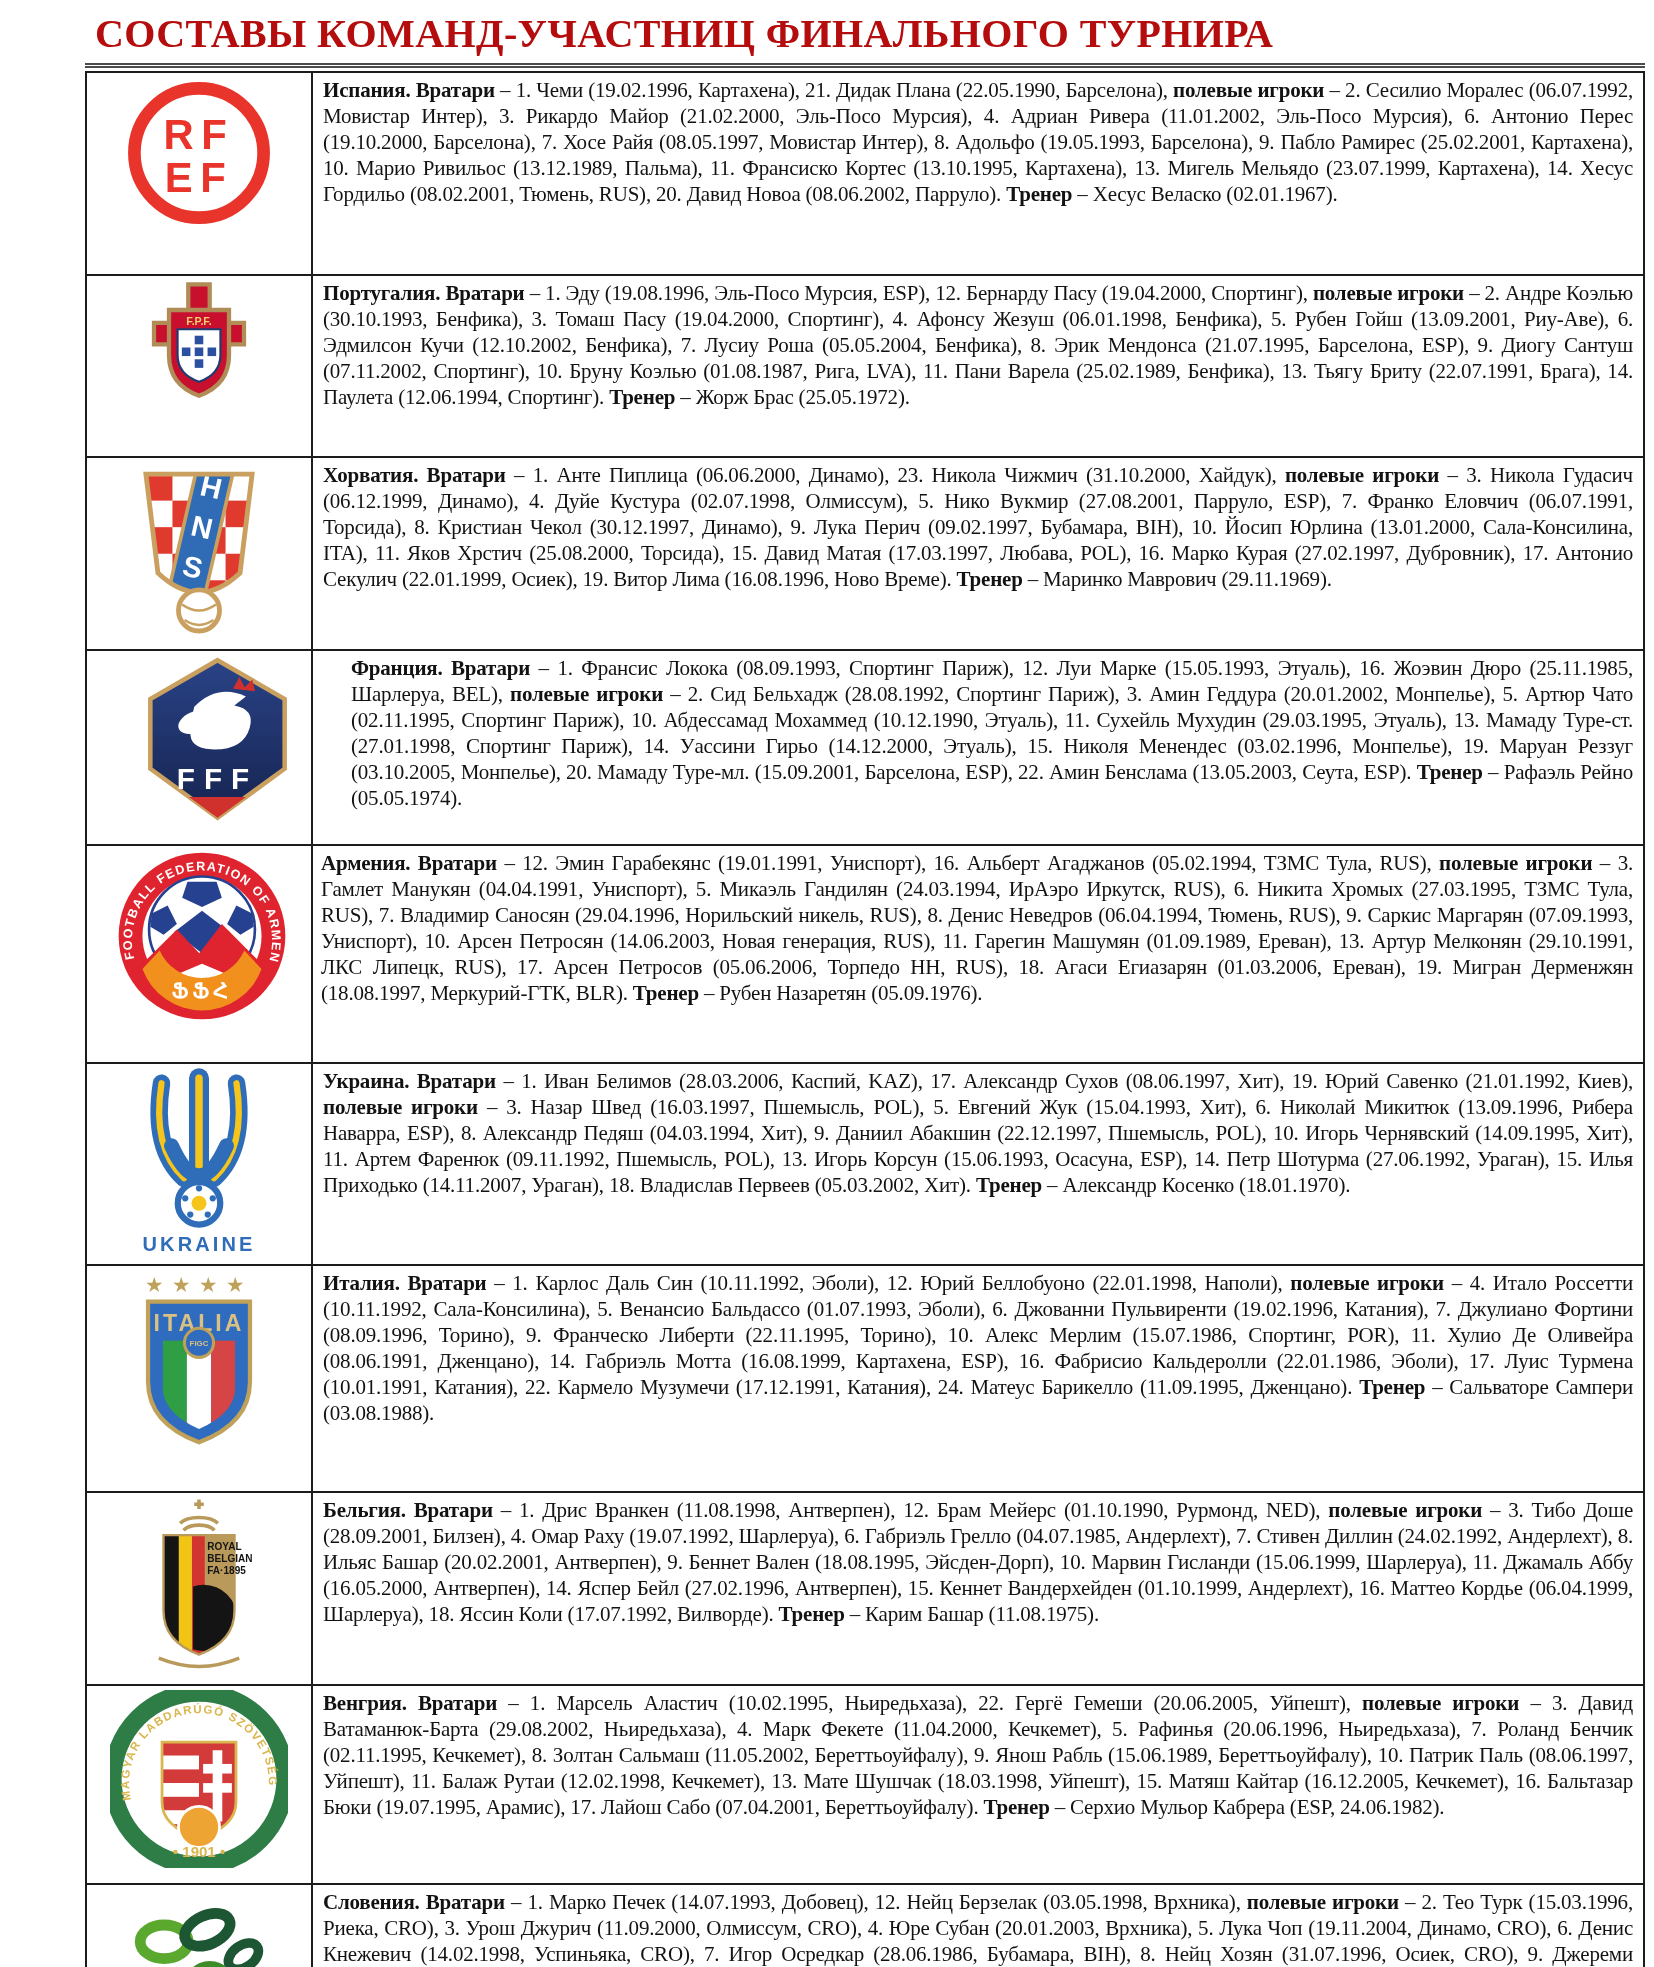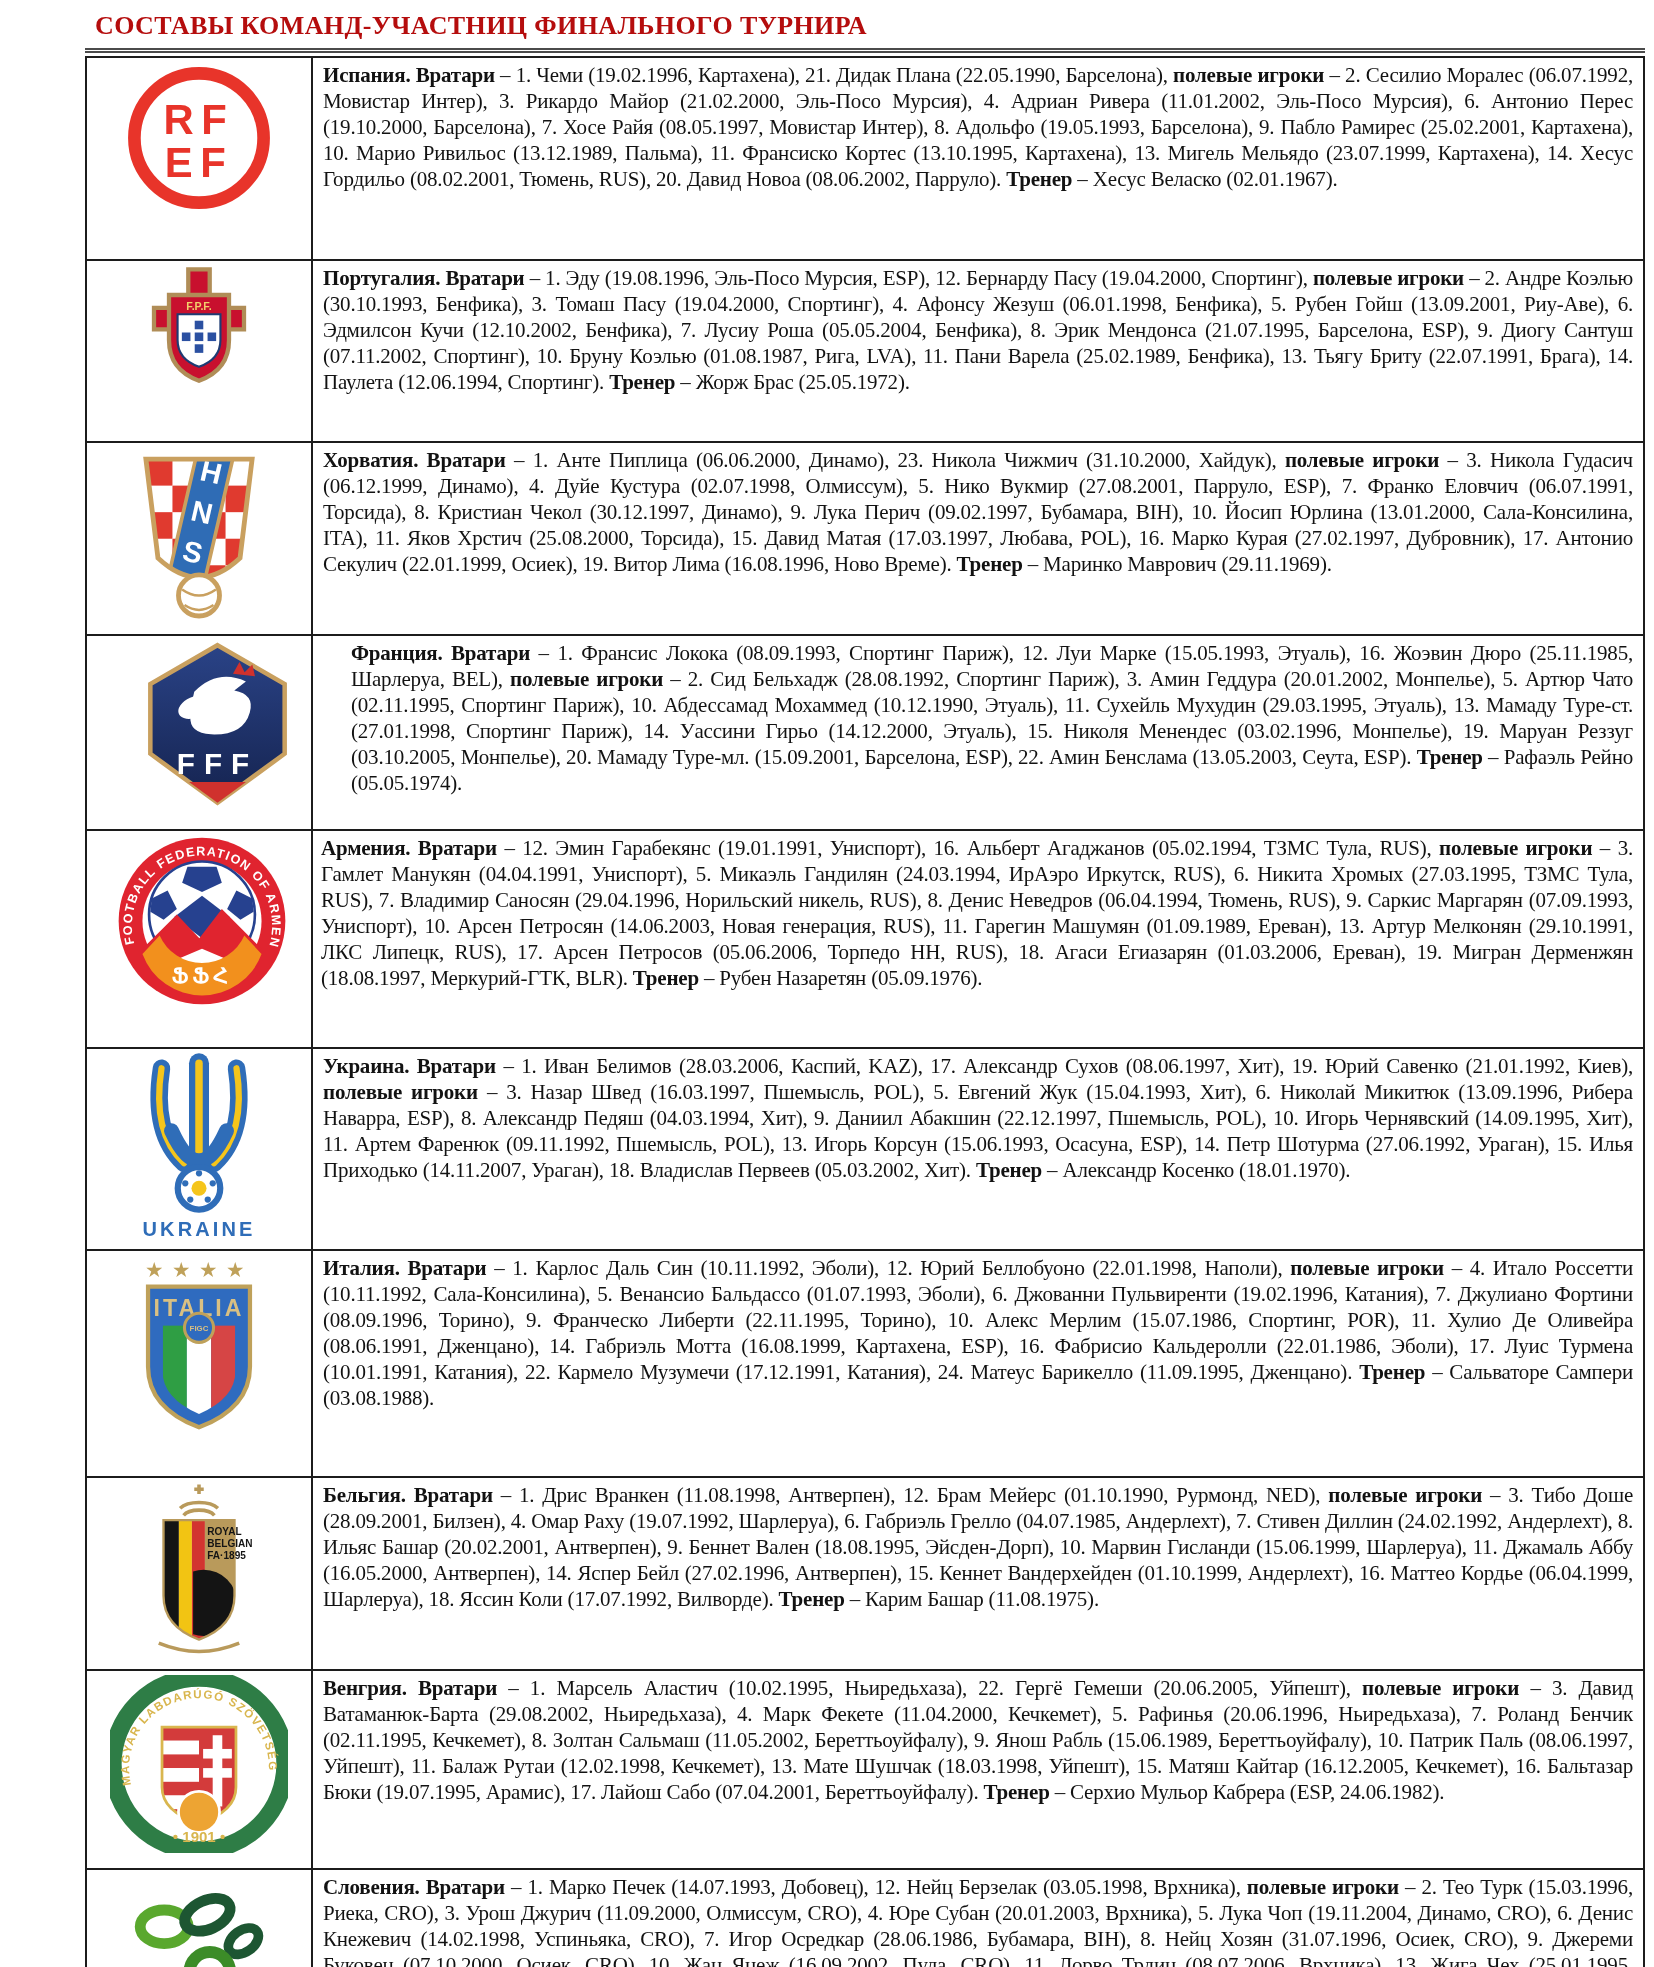--- a/index.html
+++ b/index.html
@@ -1,20 +1,20 @@
 <!DOCTYPE html>
 <html><head>
 <meta charset="utf-8">
 <style>
   html,body{margin:0;padding:0;background:#ffffff;}
   body{width:1654px;min-height:1967px;font-family:"Liberation Serif",serif;color:#121212;}
   .page{padding-top:10px;}
   h1.title{
     margin:2px 0 0 85px;width:1560px;box-sizing:border-box;
-    padding:0 0 7px 10px;font-size:26px;font-weight:bold;color:#b50d0d;
+    padding:0 0 7px 10px;font-size:40px;font-weight:bold;color:#b50d0d;
     letter-spacing:.4px;border-bottom:5px double #4b4b4b;line-height:1.1;
   }
   table.roster{border-collapse:collapse;margin:3px 0 0 85px;width:1560px;table-layout:fixed;}
   table.roster td{border:2.5px solid #1c1c1c;vertical-align:top;}
   td.logo-cell{width:220px;text-align:center;vertical-align:middle;padding:4px 2px;}
   td.text-cell{
     padding:4px 10px;font-size:21px;line-height:26px;
     text-align:justify;letter-spacing:-0.2px;
   }
   td.text-cell b{font-weight:bold;}

